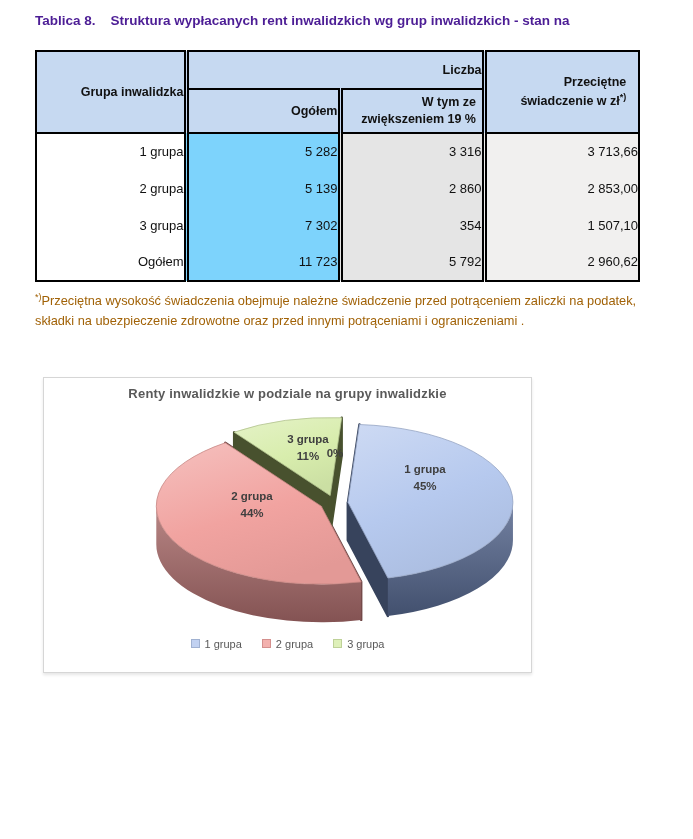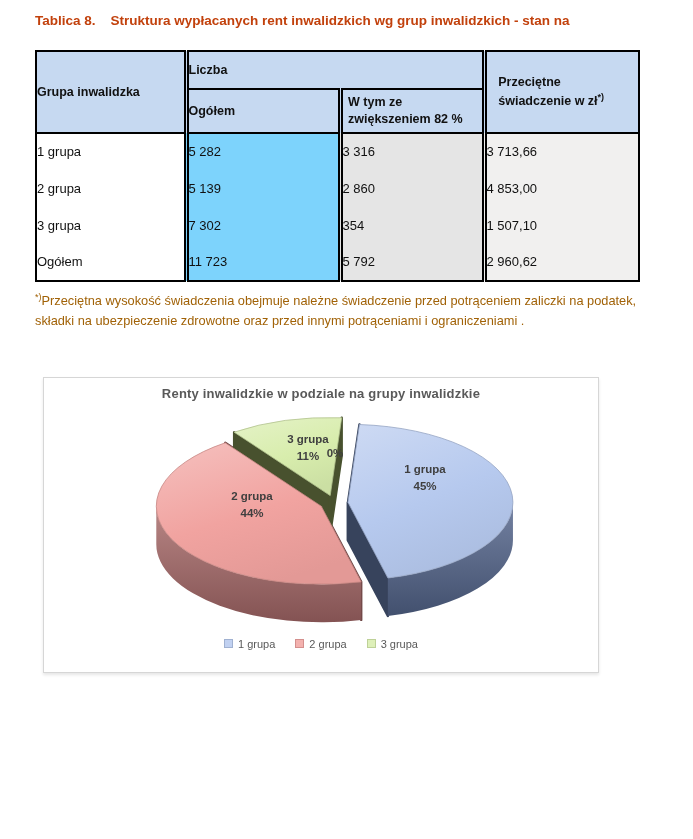--- a/index.html
+++ b/index.html
@@ -3,45 +3,45 @@
 <meta charset="utf-8">
 <style>
   * { margin:0; padding:0; box-sizing:border-box; }
   html,body { background:#ffffff; }
   body {
     width:693px; height:839px; overflow:hidden;
     font-family:"Liberation Sans", sans-serif; color:#111;
     padding:9px 0 0 35px; position:relative;
   }
   
-  .heading { width:628px; font-size:13.5px; font-weight:bold; line-height:1.75; color:#c2410c; }
+  .heading { width:628px; font-size:13.5px; font-weight:bold; line-height:1.75; color:#4c1d95; }
   .heading span { display:block; }
   
   table.stat { border-collapse:collapse; margin-top:17px; table-layout:fixed; }
   table.stat { border:2px solid #000; }
   col.c1{width:150px} col.c2{width:154px} col.c3{width:144px} col.c4{width:155px}
-  th, td { text-align:left; vertical-align:middle; }
+  th, td { text-align:right; vertical-align:middle; }
   th { background:#c6d9f1; font-size:12.5px; font-weight:bold; }
   .sep { border-left:5px double #000; }
   th.liczba { height:38px; border-bottom:2px solid #000; }
   th.grupa, th.avg-h { height:82px; }
   tr.h2 th { height:44px; }
   thead { border-bottom:2px solid #000; }
   td { height:37px; font-size:13px; }
   td.c-group { background:#ffffff; }
   td.c-total { background:#7dd3fc; }
   td.c-incr  { background:#e5e5e5; }
   td.c-avg   { background:#f1f0ef; }
   th .wrapbox { max-width:128px; margin:0 auto; line-height:1.35; }
   sup { font-size:9px; vertical-align:super; }
   
   .footnote { width:632px; margin-top:9px; font-size:12.8px; line-height:1.55; color:#a16207; }
   
   .chart-box {
-    width:556px; height:296px; margin-top:46px; margin-left:8px;
+    width:489px; height:296px; margin-top:46px; margin-left:8px;
     border:1px solid #d6d6d6; background:#fff;
     box-shadow:0 2px 3px rgba(0,0,0,0.10);
   }
   .chart-title { margin-top:8px; text-align:center; font-size:13px; font-weight:bold; color:#595959; letter-spacing:.2px; }
   svg.pie { display:block; margin-top:6px; }
   .legend { display:flex; justify-content:center; align-items:center; gap:20px; margin-top:1px; }
   .legend-item { display:flex; align-items:center; gap:5px; }
   .legend-swatch { width:9px; height:9px; display:inline-block; }
   .legend-label { font-size:11px; color:#595959; }
 </style>
@@ -63,36 +63,36 @@
     <tr class="h1">
       <th class="grupa" rowspan="2">Grupa inwalidzka</th>
       <th class="liczba sep" colspan="2">Liczba</th>
       <th class="avg-h sep" rowspan="2">
         <div class="wrapbox"><span>Przeciętne świadczenie w zł</span><sup>*)</sup></div>
       </th>
     </tr>
     <tr class="h2">
       <th class="sep">Ogółem</th>
       <th class="sep">
-        <div class="wrapbox">W tym ze zwiększeniem 82 %</div>
+        <div class="wrapbox">W tym ze zwiększeniem 19 %</div>
       </th>
     </tr>
   </thead>
   <tbody>
     <tr>
       <td class="c-group">1 grupa</td>
       <td class="c-total sep">5 282</td>
       <td class="c-incr sep">3 316</td>
       <td class="c-avg sep">3 713,66</td>
     </tr>
     <tr>
       <td class="c-group">2 grupa</td>
       <td class="c-total sep">5 139</td>
       <td class="c-incr sep">2 860</td>
-      <td class="c-avg sep">4 853,00</td>
+      <td class="c-avg sep">2 853,00</td>
     </tr>
     <tr>
       <td class="c-group">3 grupa</td>
       <td class="c-total sep">7 302</td>
       <td class="c-incr sep">354</td>
       <td class="c-avg sep">1 507,10</td>
     </tr>
     <tr>
       <td class="c-group">Ogółem</td>
       <td class="c-total sep">11 723</td>

